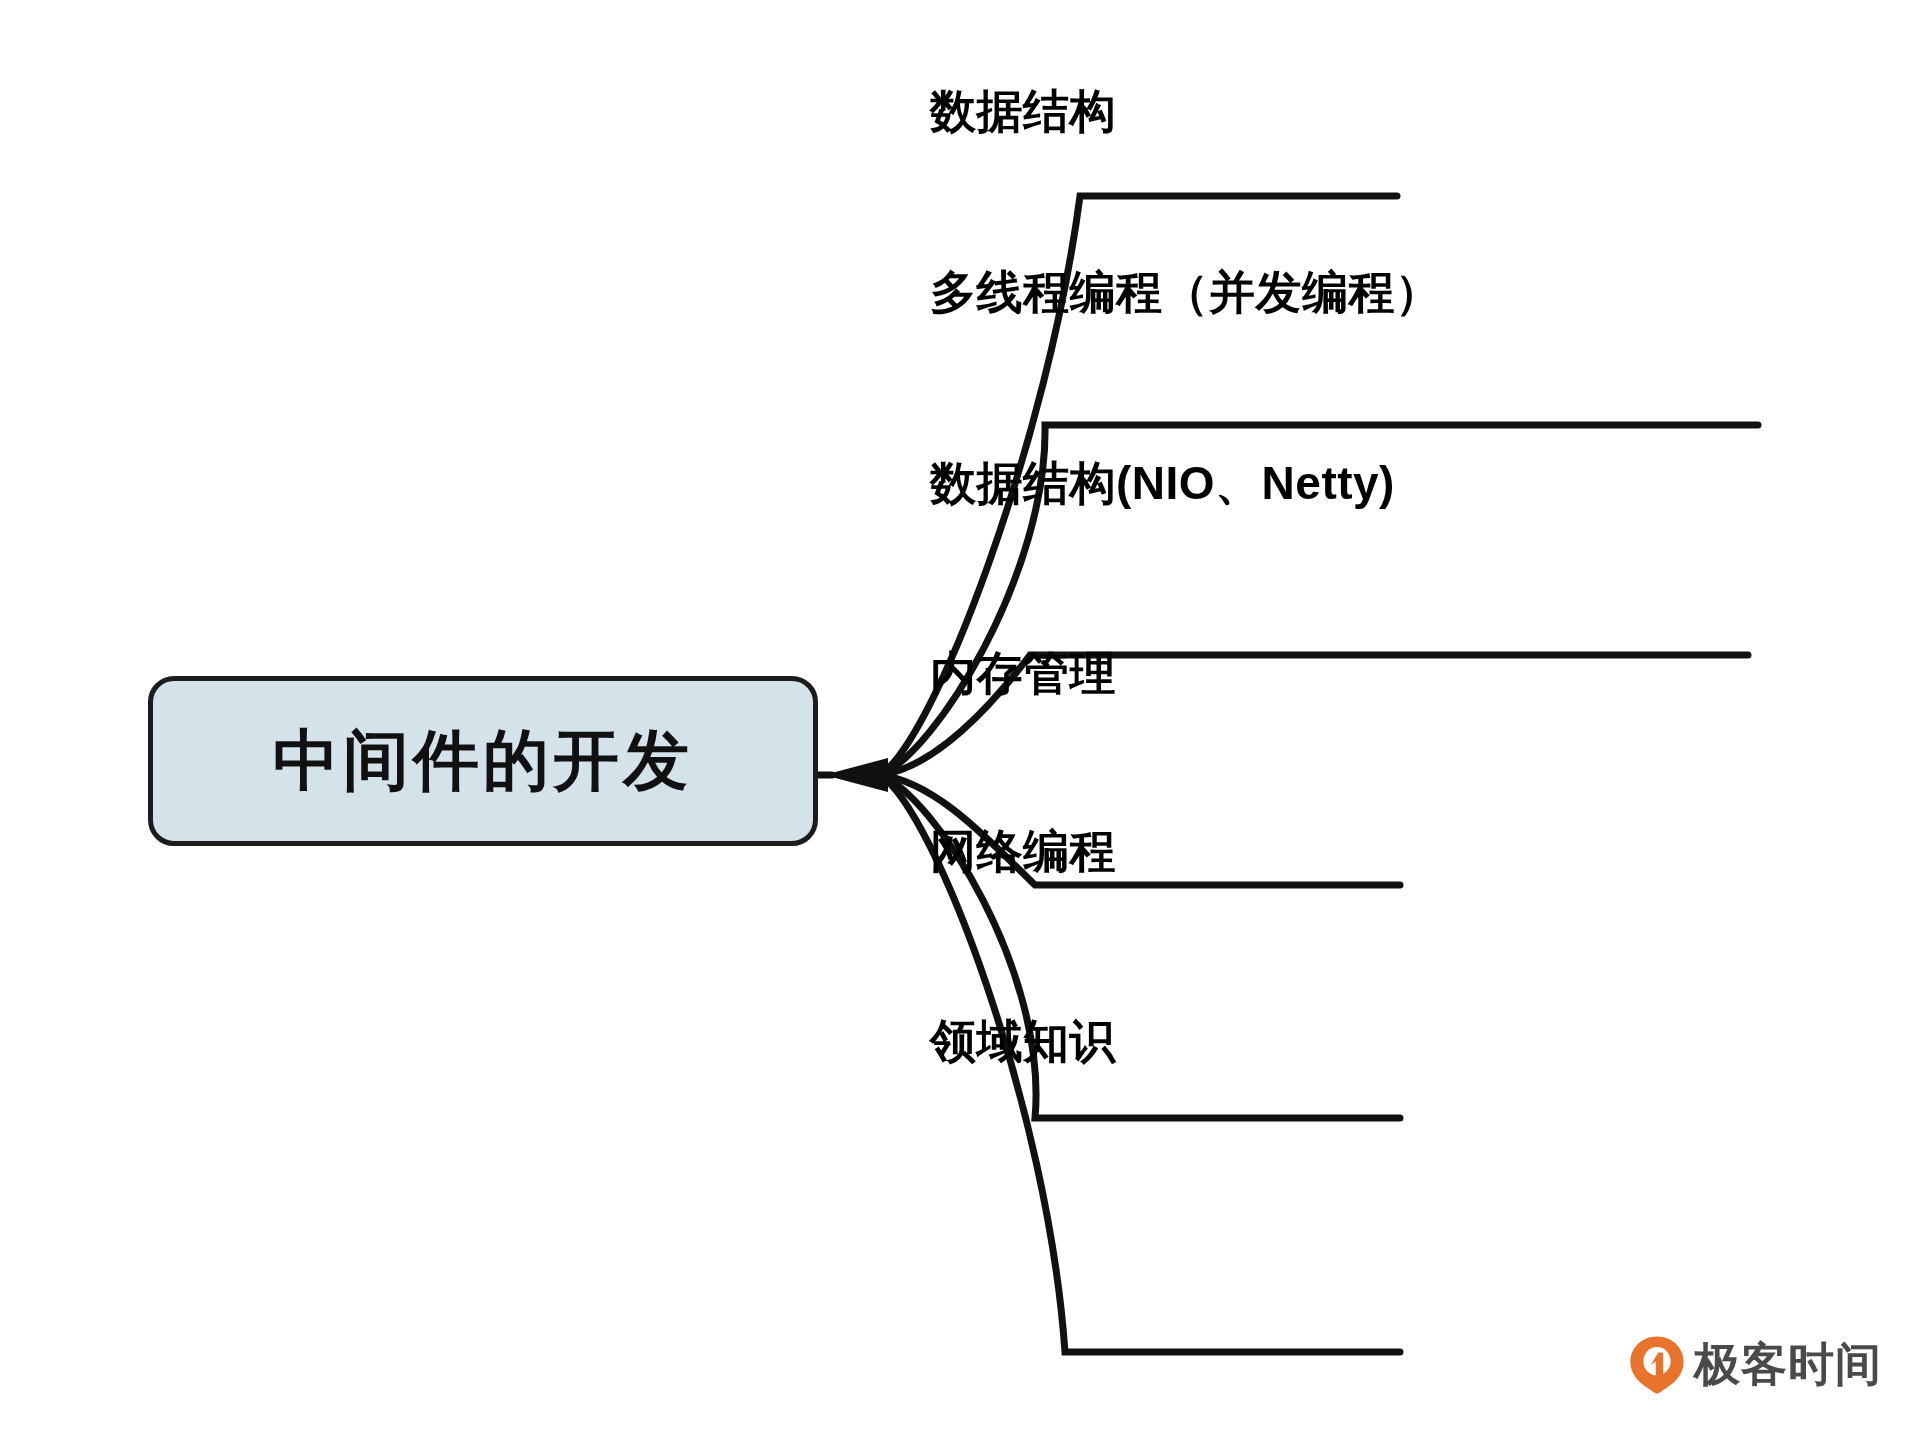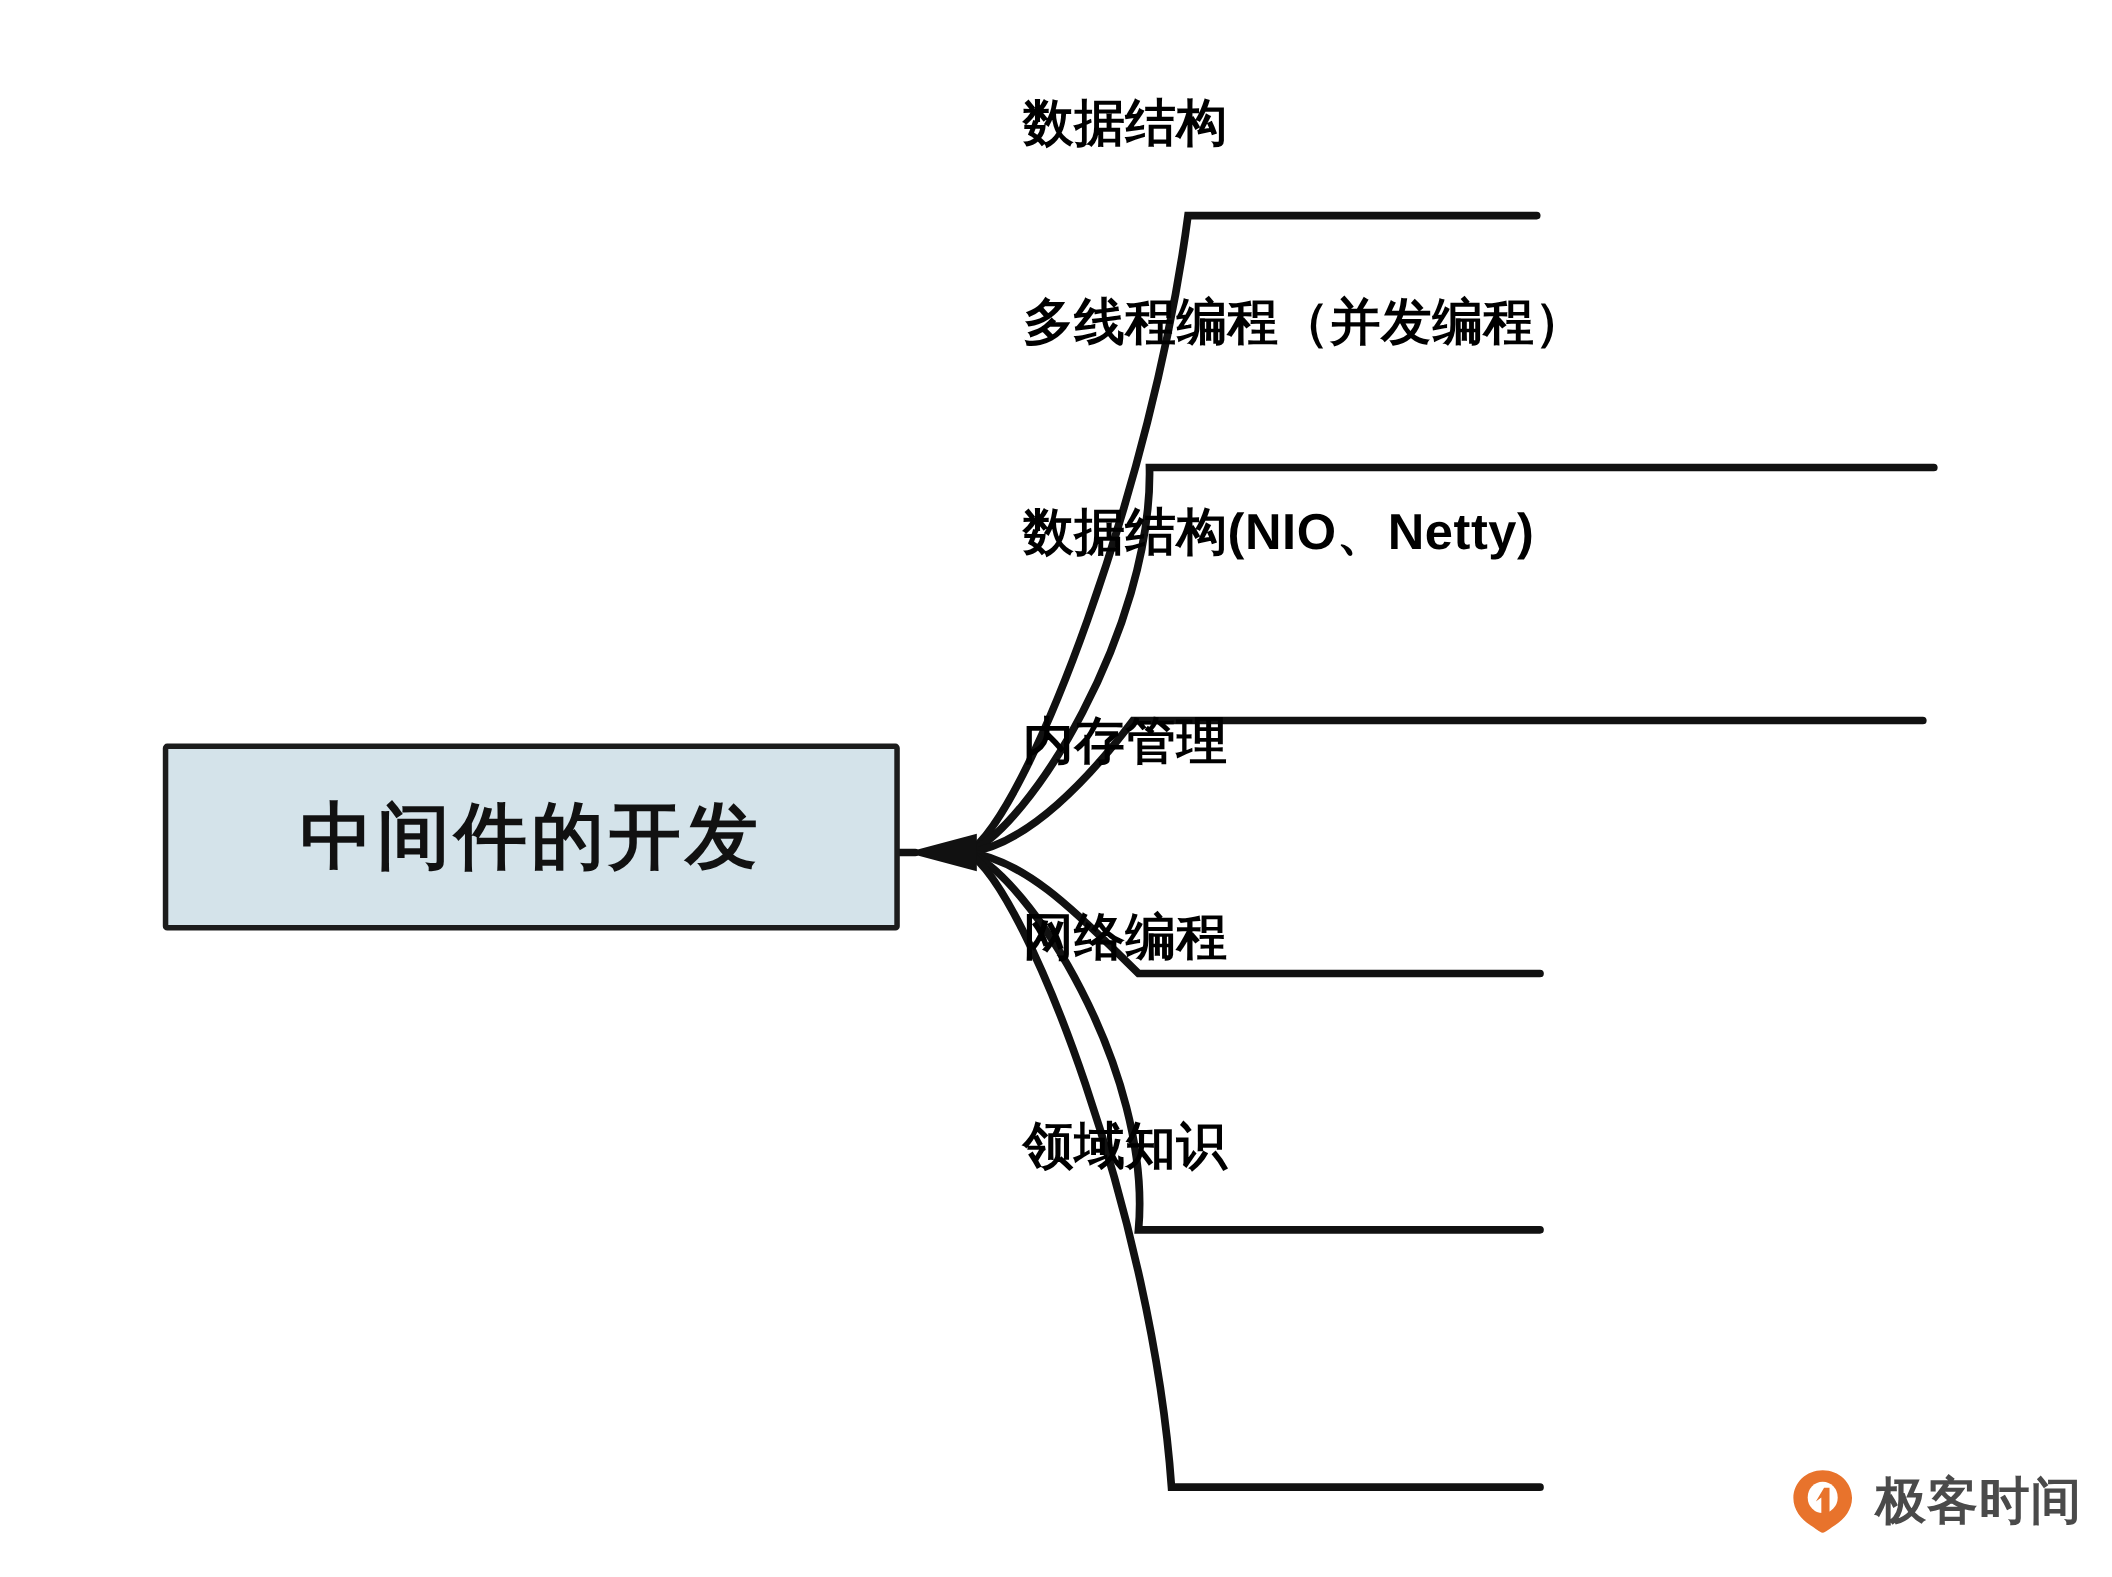--- a/index.html
+++ b/index.html
@@ -44,32 +44,32 @@
   }
   #central-node {
     position: absolute;
     left: 148px;
     top: 676px;
     width: 670px;
     height: 170px;
     box-sizing: border-box;
     background: #d4e3ea;
     border: 5px solid #1c1c1c;
-    border-radius: 4px;
+    border-radius: 26px;
     display: flex;
     align-items: center;
     justify-content: center;
   }
   #watermark {
     position: absolute;
     left: 1626px;
     top: 1334px;
     display: flex;
     align-items: center;
-    gap: 17px;
+    gap: 6px;
   }
   #watermark-mark {
     width: 62px;
     height: 62px;
     flex: 0 0 auto;
   }
   #watermark-text {
     font-family: "Liberation Sans", "DejaVu Sans", sans-serif;
     font-size: 46px;
     font-weight: 600;

